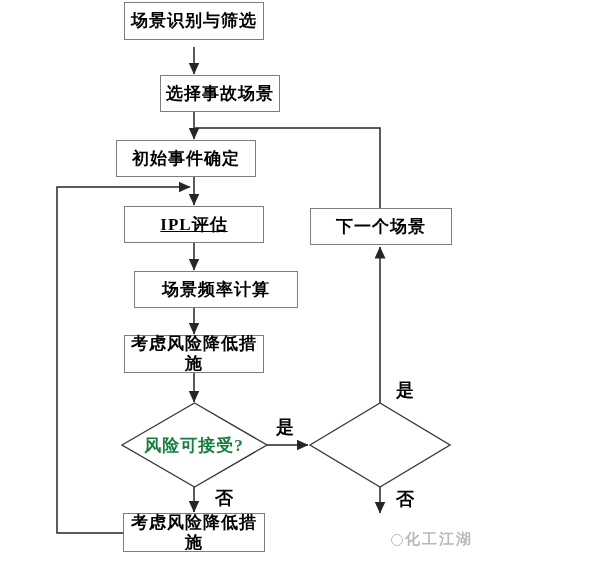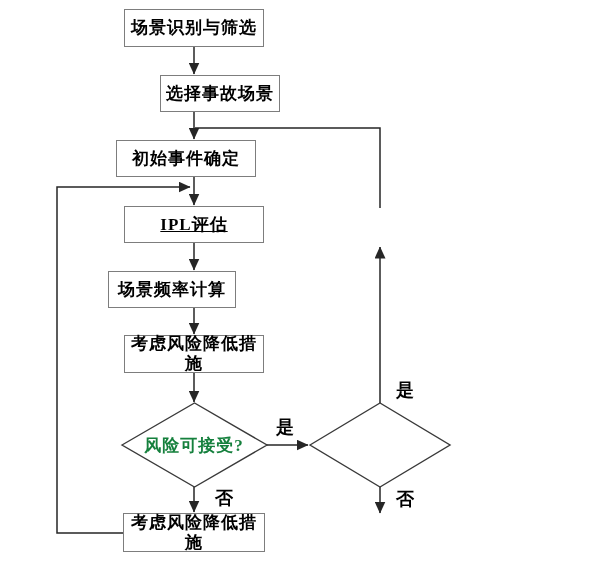--- a/index.html
+++ b/index.html
@@ -97,41 +97,46 @@
     <path d="M380 487 L380 513" fill="none" stroke="#262626" stroke-width="1.5" marker-end="url(#arw)"></path>
 
     <path d="M380 208 L380 128 L195 128" fill="none" stroke="#262626" stroke-width="1.5"></path>
 
     <path d="M123 533 L57 533 L57 187 L190 187" fill="none" stroke="#262626" stroke-width="1.5" marker-end="url(#arw)"></path>
 
     <polygon points="122,445 194.5,403 267,445 194.5,487" fill="#ffffff" stroke="#3a3a3a" stroke-width="1.4"></polygon>
     <polygon points="310,445 380,403 450,445 380,487" fill="#ffffff" stroke="#3a3a3a" stroke-width="1.4"></polygon>
   </svg>
 
-  <div class="node" style="left:124px; top:9px;  width:140px; height:38px;">场景识别与筛选</div>
+  <div class="node" style="left:124px; top:2px;  width:140px; height:38px;">场景识别与筛选</div>
 
   <div class="node" style="left:124px; top:75px; width:120px; height:37px;margin-left:36px;">选择事故场景</div>
 
   <div class="node" style="left:116px; top:140px; width:140px; height:37px;">初始事件确定</div>
 
   <div class="node" style="left:124px; top:206px; width:140px; height:37px;text-decoration:underline;">IPL评估</div>
 
-  <div class="node" style="left:108px; top:271px; width:128px; height:37px;">场景频率计算</div>
+  <div class="node" style="left:134px; top:271px; width:164px; height:37px;">场景频率计算</div>
 
   <div class="node" style="left:124px; top:335px; width:140px; height:38px;">考虑风险降低措施</div>
 
   <div class="node" style="left:123px; top:513px; width:142px; height:39px;">考虑风险降低措施</div>
 
+  <div class="node" style="left:310px; top:208px; width:142px; height:37px;">下一个场景</div>
 
 
   <span class="diamond-label" style="left:194px; top:445px;">风险可接受?</span>
 
 
   <span class="edge-label" style="left:276px; top:415px;">是</span>
 
   <span class="edge-label" style="left:215px; top:486px;">否</span>
 
   <span class="edge-label" style="left:396px; top:378px;">是</span>
 
   <span class="edge-label" style="left:396px; top:487px;">否</span>
 
+  <span class="watermark">
+    <span class="logo"></span>
+    <span>化工江湖</span>
+  </span>
 
 </div>
 
 </body></html>

